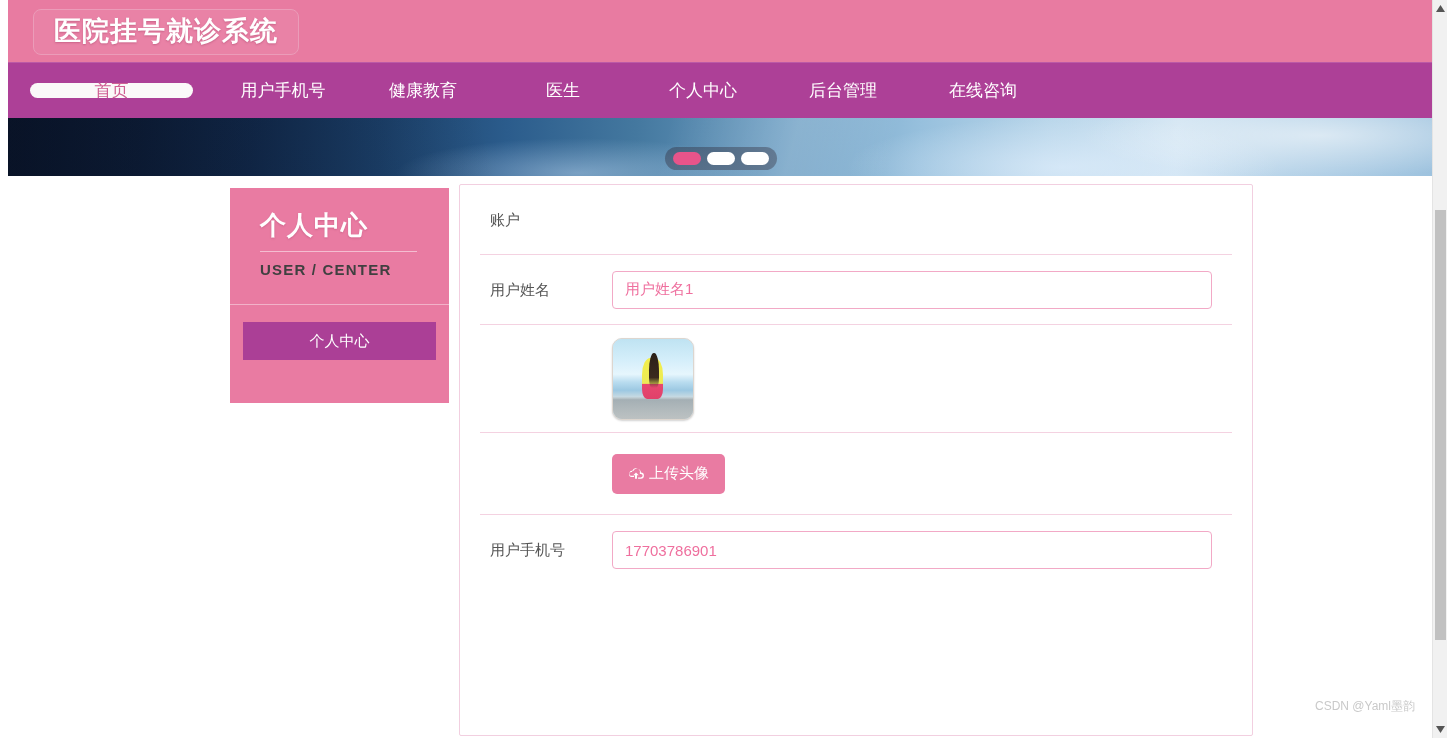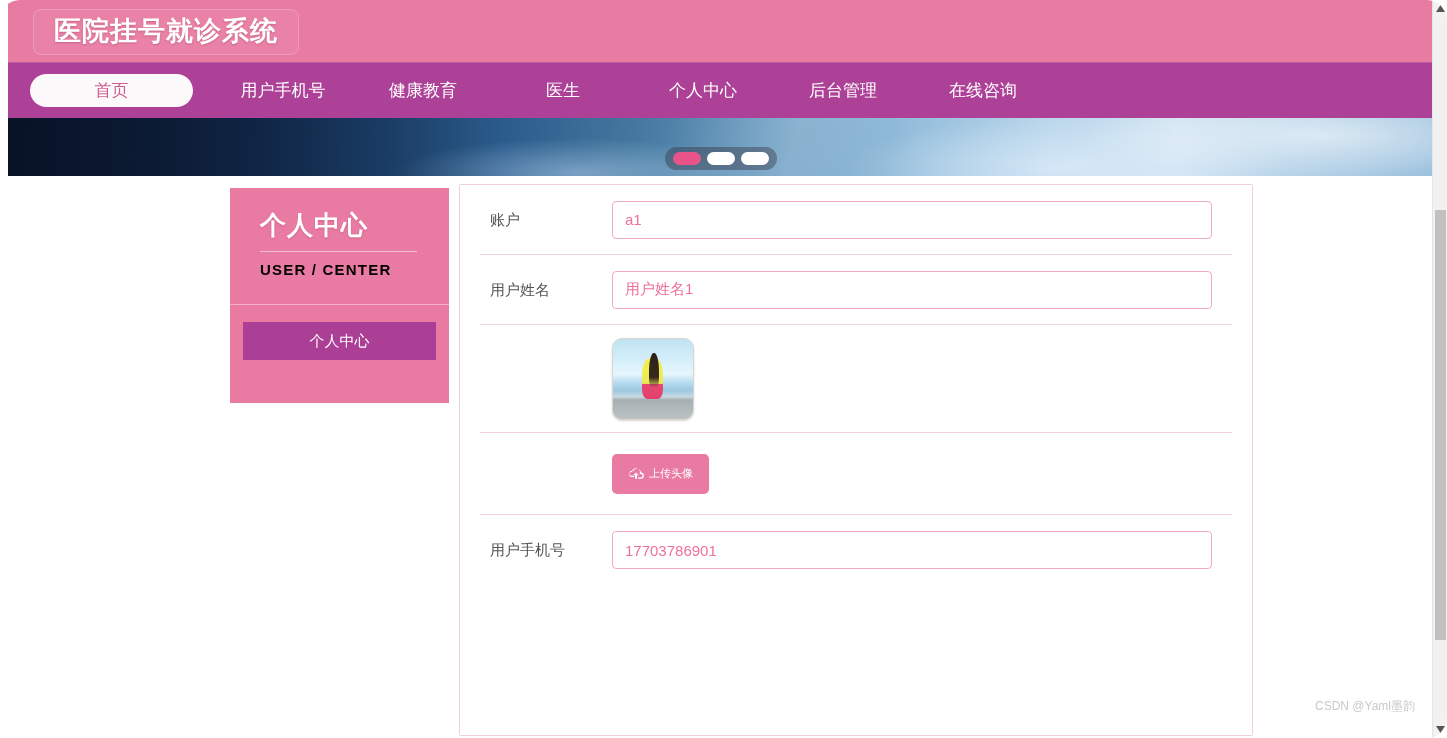--- a/index.html
+++ b/index.html
@@ -11,21 +11,20 @@
     background: #ffffff;
     font-family: "Liberation Sans", "DejaVu Sans", sans-serif;
   }
 
   #viewport {
     position: relative;
     width: 1447px;
     height: 738px;
     background: #ffffff;
     overflow: hidden;
-    border-radius: 20px;
   }
 
   
   #page {
     position: absolute;
     left: 8px;
     top: 0;
     width: 1425px;
     height: 738px;
     background: #ffffff;
@@ -81,21 +80,21 @@
     white-space: nowrap;
     cursor: pointer;
     padding: 0;
     margin-right: 0;
     text-align: center;
   }
   .nav-item .nav-label { display: inline-block; }
 
   .nav-item-home {
     width: 163px;
-    height: 33px;
+    height: 15px;
     border-radius: 18px;
     background: #fbf9f9;
     color: #cf5f93;
     display: flex;
     align-items: center;
     justify-content: center;
     margin-right: 20px;
   }
   .nav-item-plain {
     width: 140px;
@@ -188,21 +187,21 @@
     letter-spacing: 1px;
     text-shadow: 0 1px 2px rgba(150,50,90,0.3);
   }
   .sidebar-rule {
     width: 157px;
     height: 1px;
     background: rgba(255,255,255,0.5);
     margin: 9px 0 8px 0;
   }
   .sidebar-subtitle {
-    color: #000000;
+    color: #404040;
     font-size: 15px;
     font-weight: bold;
     letter-spacing: 1.2px;
     line-height: 20px;
   }
   .sidebar-divider {
     width: 100%;
     height: 1px;
     background: rgba(255,255,255,0.42);
     margin-top: 24px;
@@ -311,21 +310,21 @@
   
   .upload-row { min-height: 82px; }
   .upload-btn {
     display: inline-flex;
     align-items: center;
     gap: 5px;
     height: 40px;
     padding: 0 16px;
     background: #e97ba2;
     color: #ffffff;
-    font-size: 11px;
+    font-size: 15px;
     border: none;
     border-radius: 5px;
     cursor: pointer;
     font-family: "Liberation Sans", "DejaVu Sans", sans-serif;
   }
   .upload-icon { display: inline-flex; align-items: center; }
 
   
   .scrollbar {
     position: absolute;
@@ -435,21 +434,20 @@
           <div class="sidebar-menu-item">
             <span>个人中心</span>
           </div>
         </div>
       </aside>
 
       <section class="profile-card">
 
         <div class="form-row">
           <div class="form-label">账户</div>
-          <input class="form-input" type="text" value="a1" style="">
         </div>
 
         <div class="form-row">
           <div class="form-label">用户姓名</div>
           <input class="form-input" type="text" value="用户姓名1" style="">
         </div>
 
         <div class="form-row avatar-row">
           <div class="form-label"></div>
           <div class="avatar-thumb">

